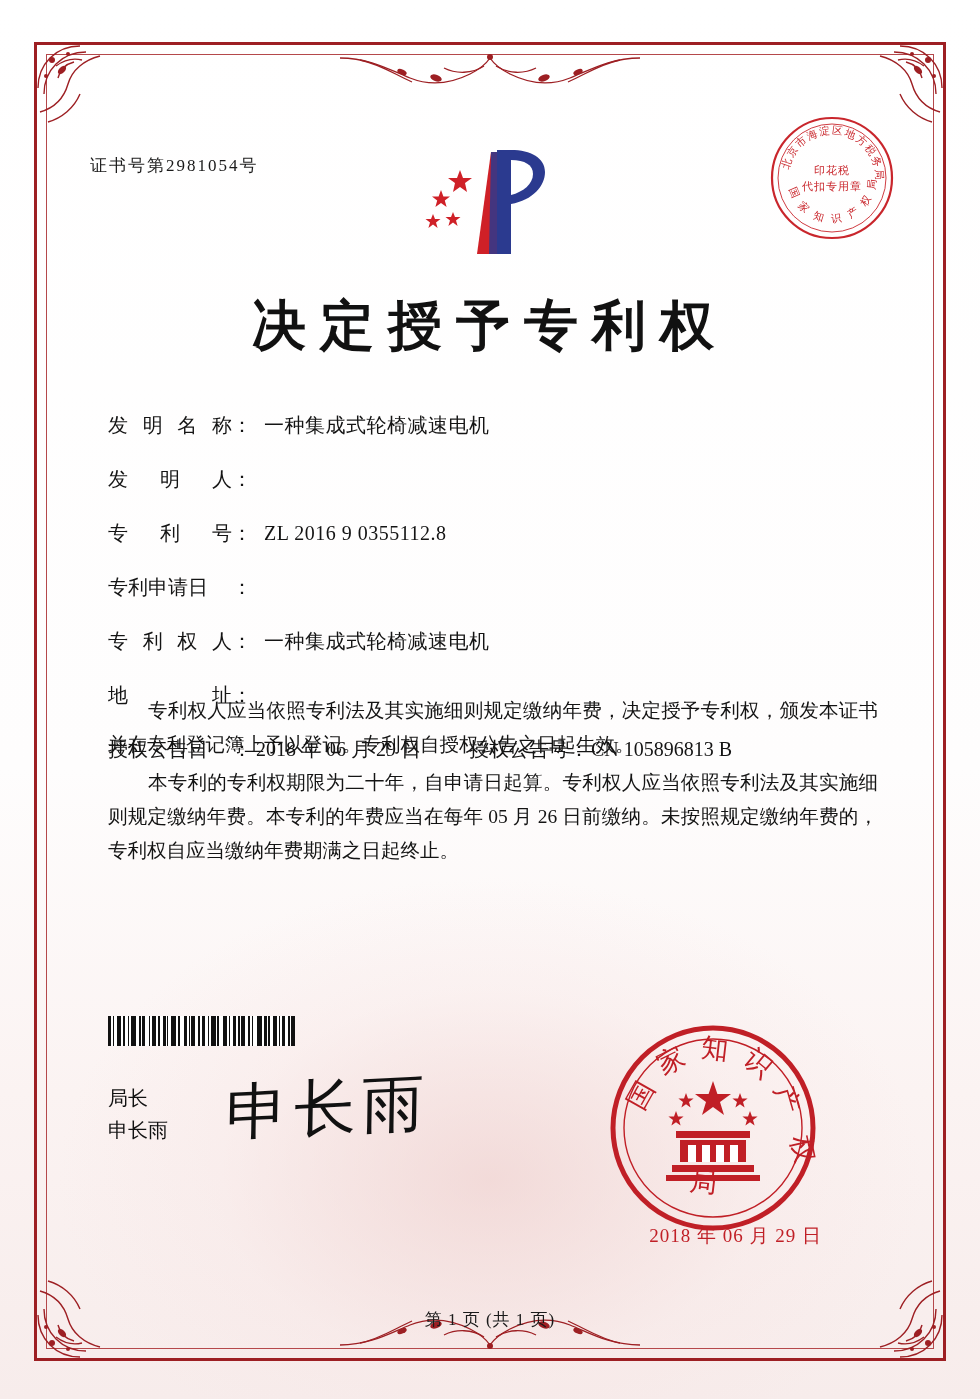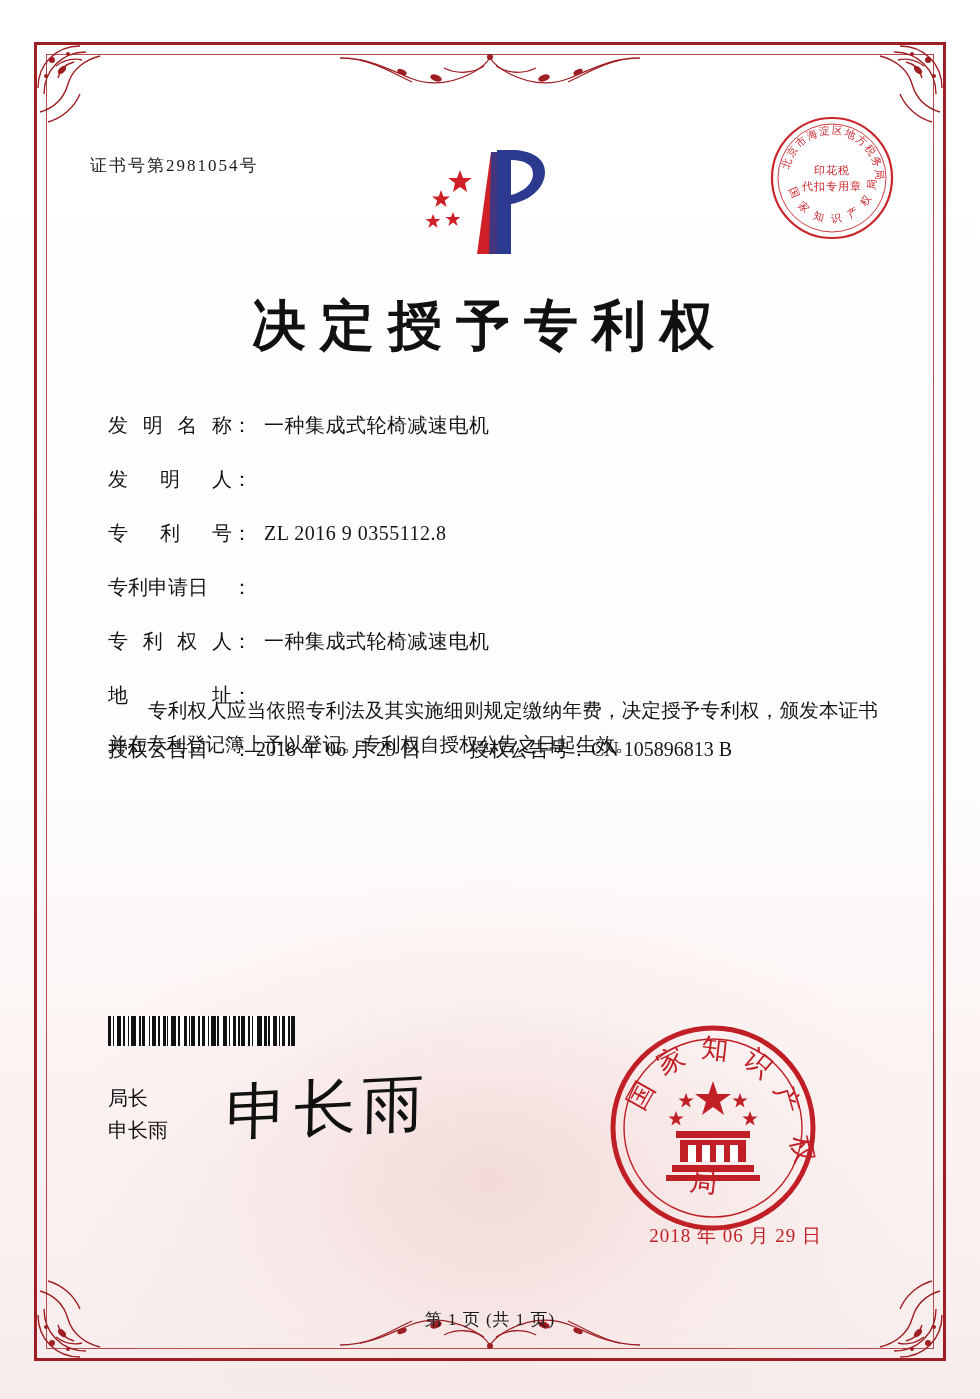--- a/index.html
+++ b/index.html
@@ -463,20 +463,21 @@
         <span class="half half-2">
           <span class="half-label half-label-2">授权公告号：</span>
           <span>CN 105896813 B</span>
         </span>
       </div>
 
     </div>
 
     <div class="paras">
       <p>专利权人应当依照专利法及其实施细则规定缴纳年费，决定授予专利权，颁发本证书并在专利登记簿上予以登记。专利权自授权公告之日起生效。</p>
+      <p>本专利的专利权期限为二十年，自申请日起算。专利权人应当依照专利法及其实施细则规定缴纳年费。本专利的年费应当在每年 05 月 26 日前缴纳。未按照规定缴纳年费的，专利权自应当缴纳年费期满之日起终止。</p>
     </div>
 
     <div class="barcode">
       <i style="width:3px"></i>
         <i style="width:2px;background:#fff"></i>
       <i style="width:1px"></i>
         <i style="width:3px;background:#fff"></i>
       <i style="width:4px"></i>
         <i style="width:2px;background:#fff"></i>
       <i style="width:2px"></i>

